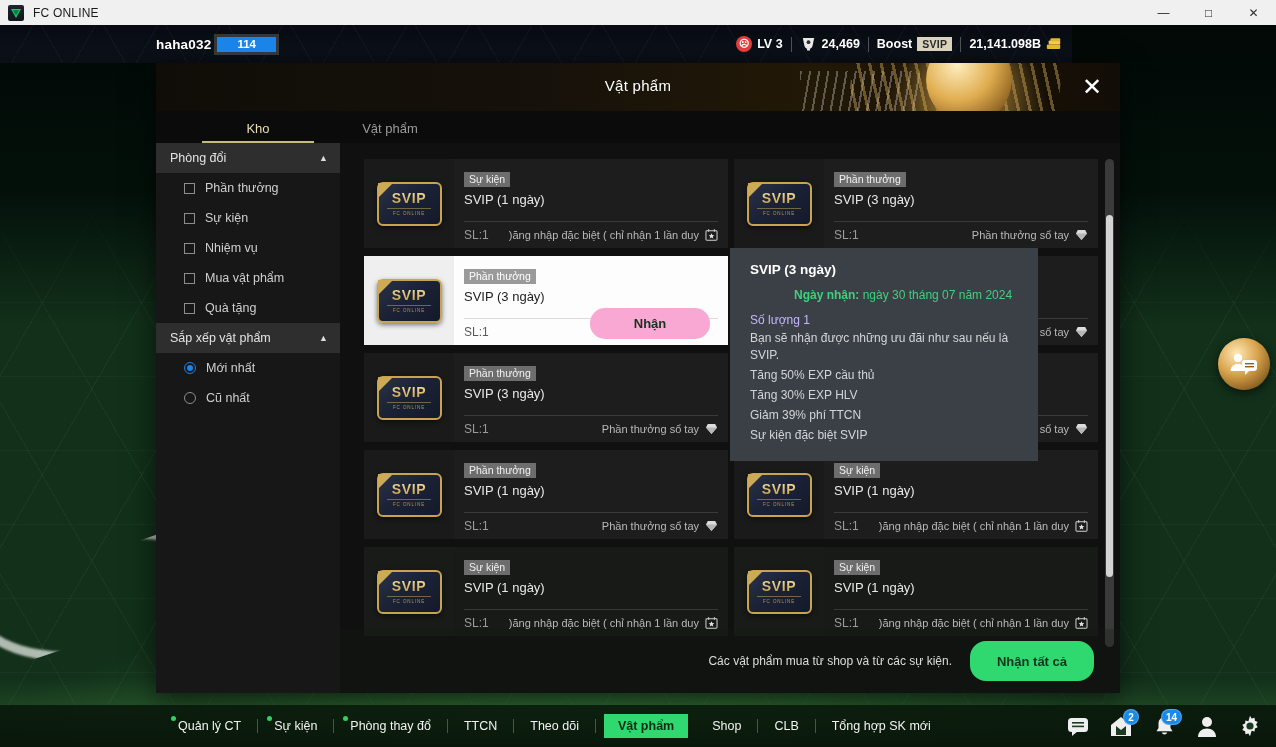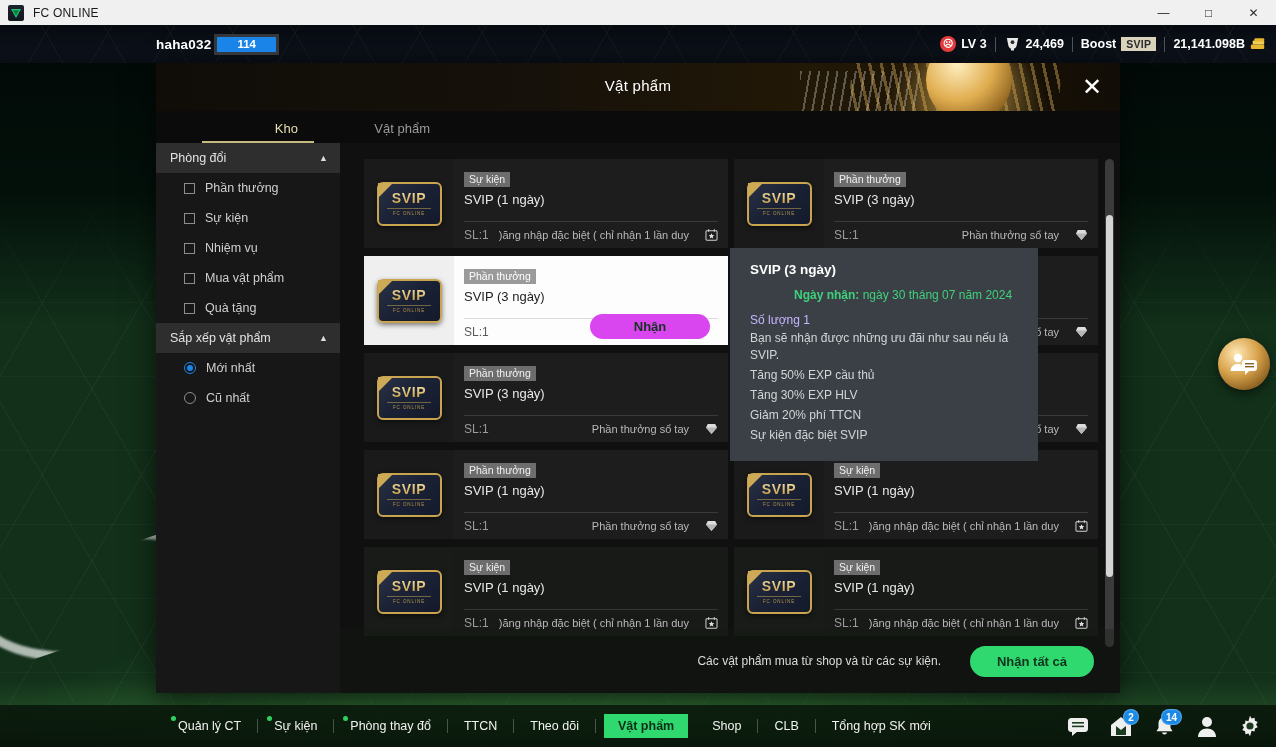--- a/index.html
+++ b/index.html
@@ -56,21 +56,21 @@
     filter: blur(1.2px);
     clip-path: polygon(0 40%, 100% 0%, 100% 62%, 0 100%);
   }
   .grass-bot {
     position: absolute; left: 0; bottom: 0; width: 1276px; height: 70px;
     background: linear-gradient(rgba(50,110,50,.0), rgba(64,128,58,.55));
   }
 
   
   .hud {
-    position: absolute; top: 25px; left: 0; width: 1276px; height: 38px;
+    position: absolute; top: 25px; left: 0; width: 1072px; height: 38px;
     background: linear-gradient(#070a10 0%, #0b1018 58%, #0a0f16 100%);
     display: flex; align-items: center; color: #fff;
   }
   .hud::after {
     content:""; position:absolute; inset:0;
     background: repeating-linear-gradient(60deg, rgba(255,255,255,.035) 0 1px, transparent 1px 54px),
                 repeating-linear-gradient(-60deg, rgba(255,255,255,.035) 0 1px, transparent 1px 54px);
     pointer-events:none;
   }
   .hud-left { display: flex; align-items: center; margin-left: 156px; position: relative; z-index: 2; }
@@ -136,21 +136,21 @@
     display: flex; align-items: center; justify-content: center;
     color: #fff; font-size: 24px; font-weight: 300; line-height: 1;
   }
 
   .tabsrow {
     height: 32px; background: #0b0b0b; display: flex; align-items: flex-end;
     padding-left: 36px;
   }
   .tab {
     position: relative; font-size: 13px; color: #9a9a9a; padding: 0 26px 7px;
-    min-width: 132px; text-align: right;
+    min-width: 132px; text-align: center;
   }
   .tab.active { color: #e9dfae; }
   .tab.active::after {
     content: ""; position: absolute; left: 10px; right: 10px; bottom: 0;
     height: 2px; background: #c6bb7f;
   }
 
   .dlg-body { display: flex; height: 550px; position: relative; }
 
   
@@ -227,51 +227,51 @@
   .card.sel .card-name { color: #1d1d1d; }
   .card-foot {
     position: absolute; left: 10px; right: 10px; bottom: 0; height: 27px;
     border-top: 1px solid rgba(255,255,255,.13);
     display: flex; align-items: center;
   }
   .card.sel .card-foot { border-top-color: rgba(0,0,0,.13); }
   .card-qty { font-size: 12px; color: #9b9b9b; }
   .card.sel .card-qty { color: #5a5a5a; }
   .card-src {
-    margin-left: auto; display: flex; align-items: flex-end; gap: 16px;
+    margin-left: auto; display: flex; align-items: flex-end; gap: 6px;
     font-size: 11px; color: #b9b9b9; white-space: nowrap; overflow: hidden;
   }
   .src-ic { width: 13px; height: 12px; flex: none; display:block; }
   .btn-claim {
-    position: absolute; right: 8px; bottom: 6px; width: 120px; height: 25px;
-    border-radius: 15px; background: #d946ef; color: #14341f;
+    position: absolute; right: 8px; bottom: 6px; width: 120px; height: 31px;
+    border-radius: 15px; background: #f9a8d4; color: #14341f;
     font-size: 13px; font-weight: bold;
     display: flex; align-items: center; justify-content: center;
   }
 
   
   .sb-track {
     position: absolute; right: 6px; top: 16px; width: 9px; height: 488px;
     background: #3a3a3a; border-radius: 5px;
   }
   .sb-thumb {
     position: absolute; left: 1px; top: 56px; width: 7px; height: 362px;
     background: #d4d4d4; border-radius: 4px;
   }
 
   
   .dlg-bottom {
     position: absolute; left: 184px; right: 0; bottom: 0; height: 64px;
     display: flex; align-items: center; justify-content: flex-end;
-    padding-right: 26px; gap: 29px;
+    padding-right: 26px; gap: 18px;
     background: rgba(20,30,18,.28);
   }
   .bottom-note { font-size: 12px; color: #dcdcdc; }
   .btn-claimall {
-    width: 124px; height: 31px; border-radius: 16px; background: #2fd96f;
+    width: 124px; height: 40px; border-radius: 16px; background: #2fd96f;
     color: #10331c; font-size: 13px; font-weight: bold;
     display: flex; align-items: center; justify-content: center;
   }
 
   
   .tooltip {
     position: absolute; left: 730px; top: 248px; width: 308px; height: 213px;
     background: #3b4046; padding: 14px 16px 0 20px; color: #d7dadd;
   }
   .tt-title { font-size: 13.5px; font-weight: bold; color: #ffffff; }
@@ -644,21 +644,21 @@
   <div class="tooltip">
     <div class="tt-title">SVIP (3 ngày)</div>
     <div class="tt-date">
       <b>Ngày nhận:</b>
       <span>ngày 30 tháng 07 năm 2024</span>
     </div>
     <div class="tt-qty">Số lượng 1</div>
     <div class="tt-line">Bạn sẽ nhận được những ưu đãi như sau nếu là SVIP.</div>
     <div class="tt-line">Tăng 50% EXP cầu thủ</div>
     <div class="tt-line">Tăng 30% EXP HLV</div>
-    <div class="tt-line">Giảm 20% phí TTCN</div>
+    <div class="tt-line">Giảm 39% phí TTCN</div>
     <div class="tt-line"> Sự kiện đặc biệt SVIP</div>
   </div>
 
   <div class="friendball">
     <svg width="30" height="26" viewBox="0 0 30 26">
       <circle cx="9" cy="7" r="4.2" fill="#fff"></circle>
       <path d="M1.5 20c0-4.3 3.4-7 7.5-7s7.5 2.7 7.5 7z" fill="#fff"></path>
       <rect x="13" y="9" width="15" height="11" rx="3" fill="#fff"></rect>
       <polygon points="16,19 16,24 21,19" fill="#fff"></polygon>
       <rect x="16" y="12" width="9" height="1.4" fill="#8a5f20"></rect>

